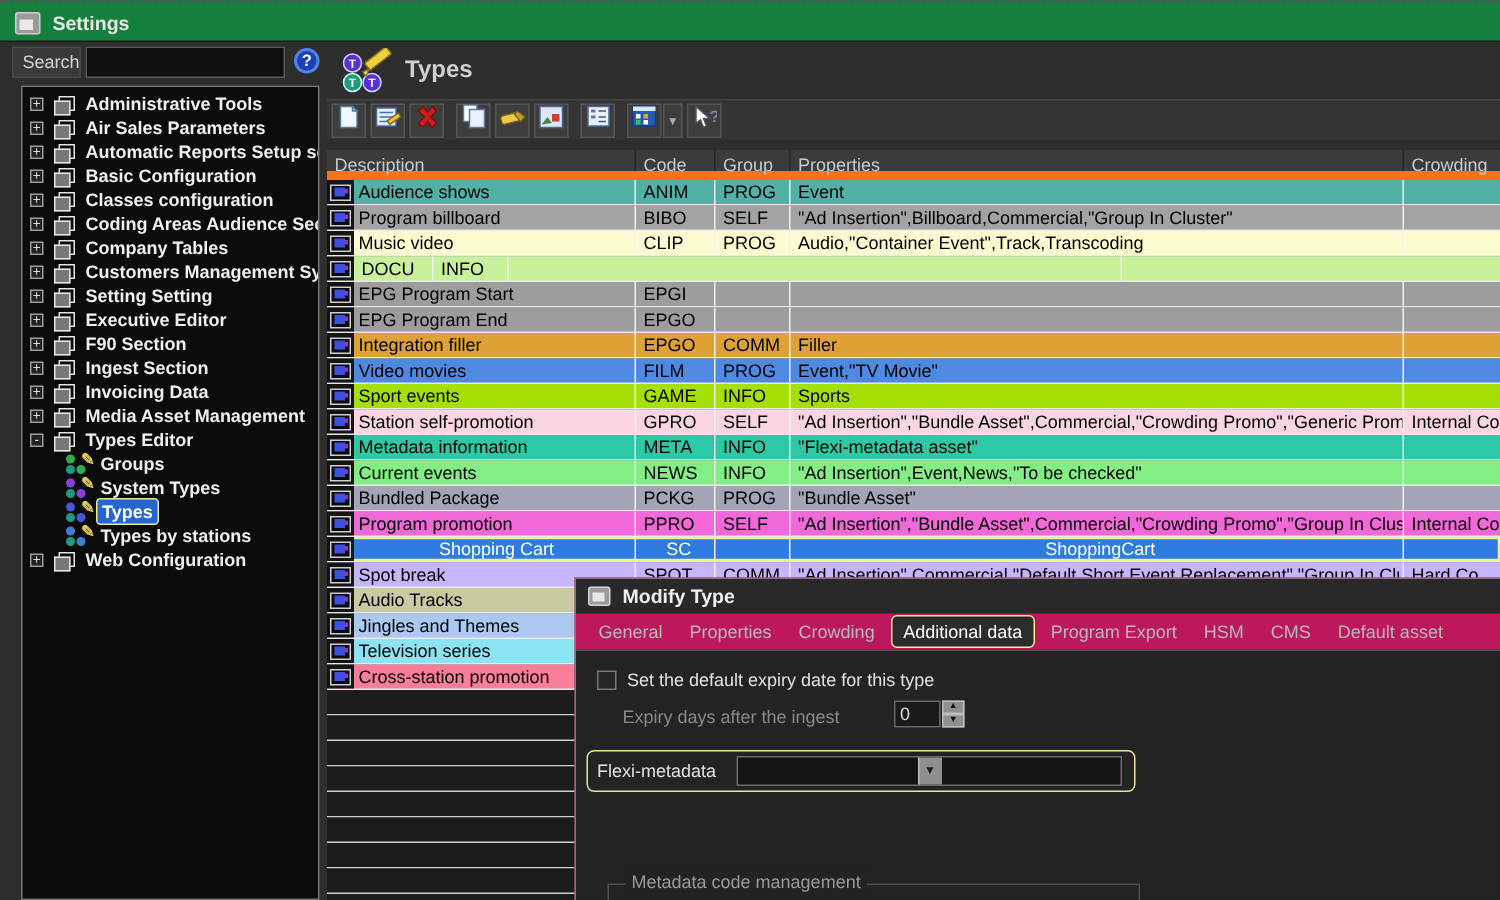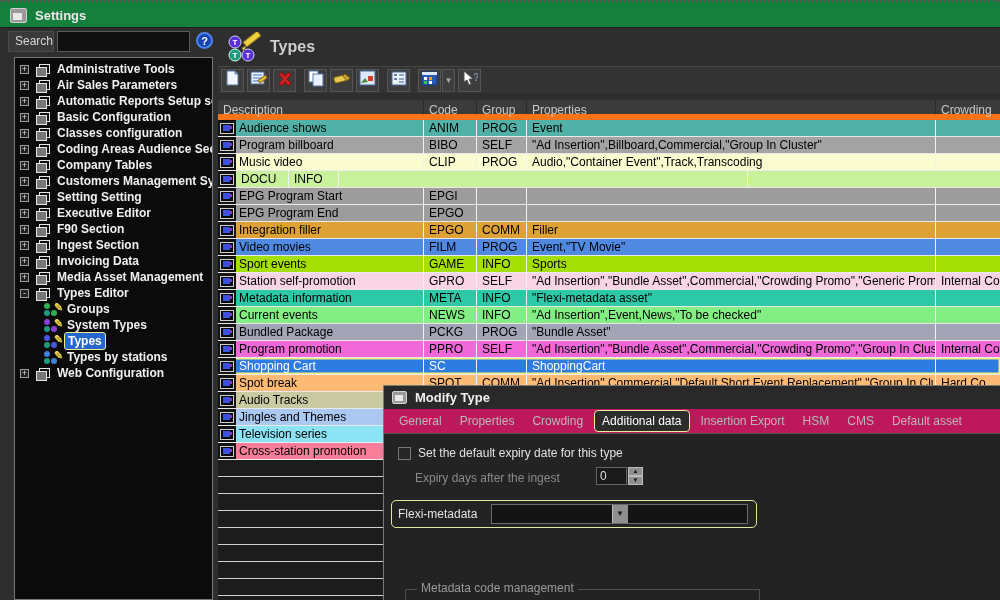--- a/index.html
+++ b/index.html
@@ -491,31 +491,31 @@
         <div class="grid-row" style="background: rgb(241, 104, 217);">
           <div class="cell cell-icon">
             <span class="type-ico"></span>
           </div>
           <div class="cell cell-desc">Program promotion</div>
           <div class="cell cell-code">PPRO</div>
           <div class="cell cell-group">SELF</div>
           <div class="cell cell-props">"Ad Insertion","Bundle Asset",Commercial,"Crowding Promo","Group In Cluster",Pr...</div>
           <div class="cell cell-crowd">Internal Com</div>
         </div>
-        <div class="grid-row selected" style="background: rgb(46, 123, 226);">
+        <div class="grid-row selected" style="background: rgb(46, 123, 226); text-align: center;">
           <div class="cell cell-icon">
             <span class="type-ico"></span>
           </div>
           <div class="cell cell-desc">Shopping Cart</div>
           <div class="cell cell-code">SC</div>
           <div class="cell cell-group"></div>
           <div class="cell cell-props">ShoppingCart</div>
           <div class="cell cell-crowd"></div>
         </div>
-        <div class="grid-row" style="background: #fdba74;">
+        <div class="grid-row" style="background: #c4b5fd;">
           <div class="cell cell-icon">
             <span class="type-ico"></span>
           </div>
           <div class="cell cell-desc">Spot break</div>
           <div class="cell cell-code">SPOT</div>
           <div class="cell cell-group">COMM</div>
           <div class="cell cell-props">"Ad Insertion",Commercial,"Default Short Event Replacement","Group In Cluster"...</div>
           <div class="cell cell-crowd">Hard Co</div>
         </div>
         <div class="grid-row" style="background: rgb(202, 202, 162);">
@@ -573,21 +573,21 @@
   <div class="dialog">
     <div class="dlg-titlebar">
       <span class="dlg-icon"></span>
       <span class="dlg-title">Modify Type</span>
     </div>
     <div class="dlg-tabs">
         <div class="dlg-tab">General</div>
         <div class="dlg-tab">Properties</div>
         <div class="dlg-tab">Crowding</div>
         <div class="dlg-tab selected">Additional data</div>
-        <div class="dlg-tab">Insertion Export</div>
+        <div class="dlg-tab">Program Export</div>
         <div class="dlg-tab">HSM</div>
         <div class="dlg-tab">CMS</div>
         <div class="dlg-tab">Default asset</div>
       </div>
     <div class="dlg-content">
       <div class="chk"></div>
       <div class="chk-label">Set the default expiry date for this type</div>
       <div class="expiry-label">Expiry days after the ingest</div>
       <div class="spinner">
         <div class="spin-val">0</div>

